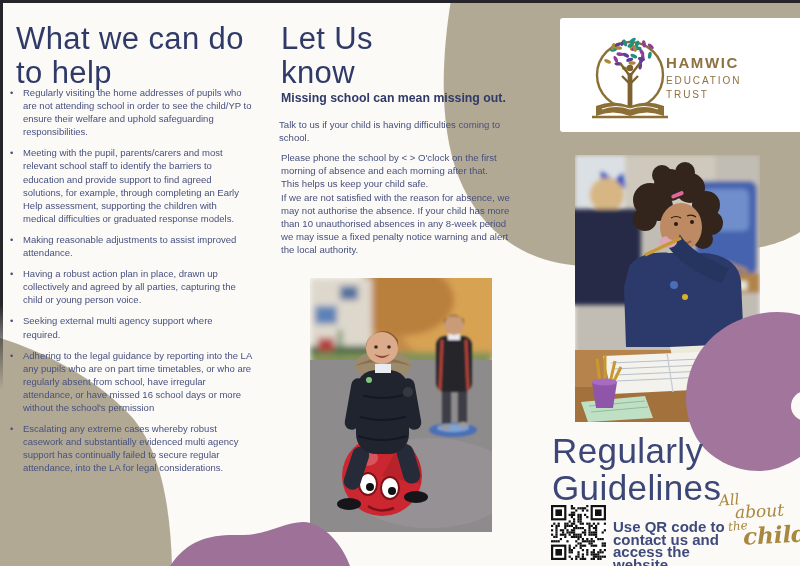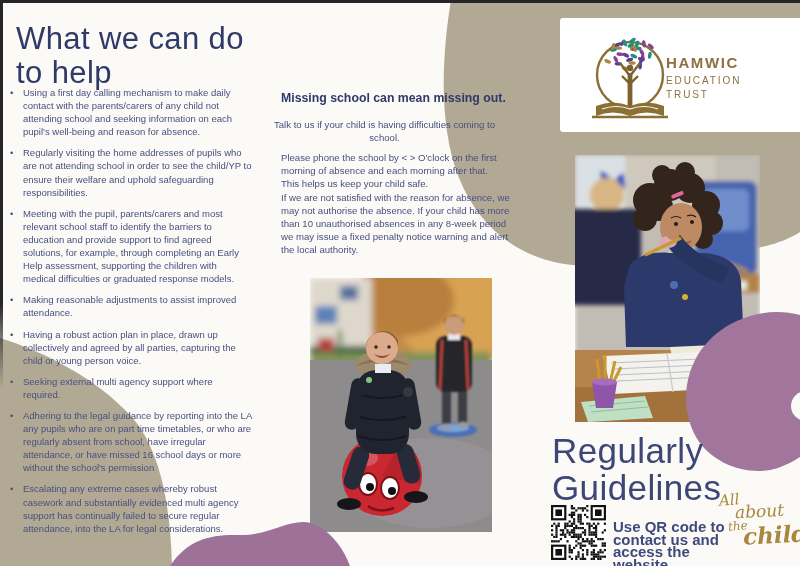--- a/index.html
+++ b/index.html
@@ -27,21 +27,21 @@
   
   .bullets{left:10px;top:86px;width:242px;margin:0;padding:0;list-style:none;z-index:2;}
   .bullets li{position:relative;padding-left:13px;margin:0 0 8px 0;
               font-size:9.5px;line-height:13.1px;color:#47507f;}
   .bullets li::before{content:"\2022";position:absolute;left:0;top:0;color:#47507f;}
 
   
   .mp-sub{left:281px;top:91px;width:240px;font-size:12.3px;font-weight:bold;
           color:#2f3a68;z-index:2;}
   .mp-p{width:237px;font-size:9.6px;line-height:13.2px;color:#47507f;z-index:2;}
-  .mp-p1{left:266px;top:118px;text-align:center;}
+  .mp-p1{left:279px;top:118px;}
   .mp-p2{left:281px;top:151px;white-space:pre-line;}
 
   
   .photo{z-index:2;}
   .playground-photo{left:310px;top:278px;width:182px;height:254px;}
   .classroom-photo{left:575px;top:155px;width:185px;height:267px;}
 
   
   .logo-box{left:560px;top:18px;width:248px;height:114px;background:#ffffff;
             border-radius:3px;z-index:2;}
@@ -73,30 +73,33 @@
   </svg>
 
   <div class="abs edge-top"></div>
   <div class="abs edge-left"></div>
 
   <div class="abs panel-title lp-title">
     <div>What we can do</div>
     <div>to help</div>
   </div>
   <ul class="abs bullets">
-      <li>Using a first day calling mechanism to make daily contact with the parents/carers of any child not attending school and seeking information on each pupil's well-being and reason for absence.</li>
       <li>Regularly visiting the home addresses of pupils who are not attending school in order to see the child/YP to ensure their welfare and uphold safeguarding responsibilities.</li>
       <li>Meeting with the pupil, parents/carers and most relevant school staff to identify the barriers to education and provide support to find agreed solutions, for example, through completing an Early Help assessment, supporting the children with medical difficulties or graduated response models.</li>
       <li>Making reasonable adjustments to assist improved attendance.</li>
       <li>Having a robust action plan in place, drawn up collectively and agreed by all parties, capturing the child or young person voice.</li>
       <li>Seeking external multi agency support where required.</li>
       <li>Adhering to the legal guidance by reporting into the LA any pupils who are on part time timetables, or who are regularly absent from school, have irregular attendance, or have missed 16 school days or more without the school's permission</li>
       <li>Escalating any extreme cases whereby robust casework and substantially evidenced multi agency support has continually failed to secure regular attendance, into the LA for legal considerations.</li>
     </ul>
 
+  <div class="abs panel-title mp-title">
+    <div>Let Us</div>
+    <div>know</div>
+  </div>
   <div class="abs mp-sub">Missing school can mean missing out.</div>
   <div class="abs mp-p mp-p1">Talk to us if your child is having difficulties coming to school.</div>
   <div class="abs mp-p mp-p2">Please phone the school by &lt; &gt; O'clock on the first morning of absence and each morning after that.
 This helps us keep your child safe.
 If we are not satisfied with the reason for absence, we may not authorise the absence. If your child has more than 10 unauthorised absences in any 8-week period we may issue a fixed penalty notice warning and alert the local authority.</div>
 
   <svg class="abs photo playground-photo" width="182" height="254" viewBox="0 0 182 254" preserveAspectRatio="none">
     <defs>
       <filter id="blur3" x="-20%" y="-20%" width="140%" height="140%">
           <feGaussianBlur stdDeviation="3"></feGaussianBlur>

